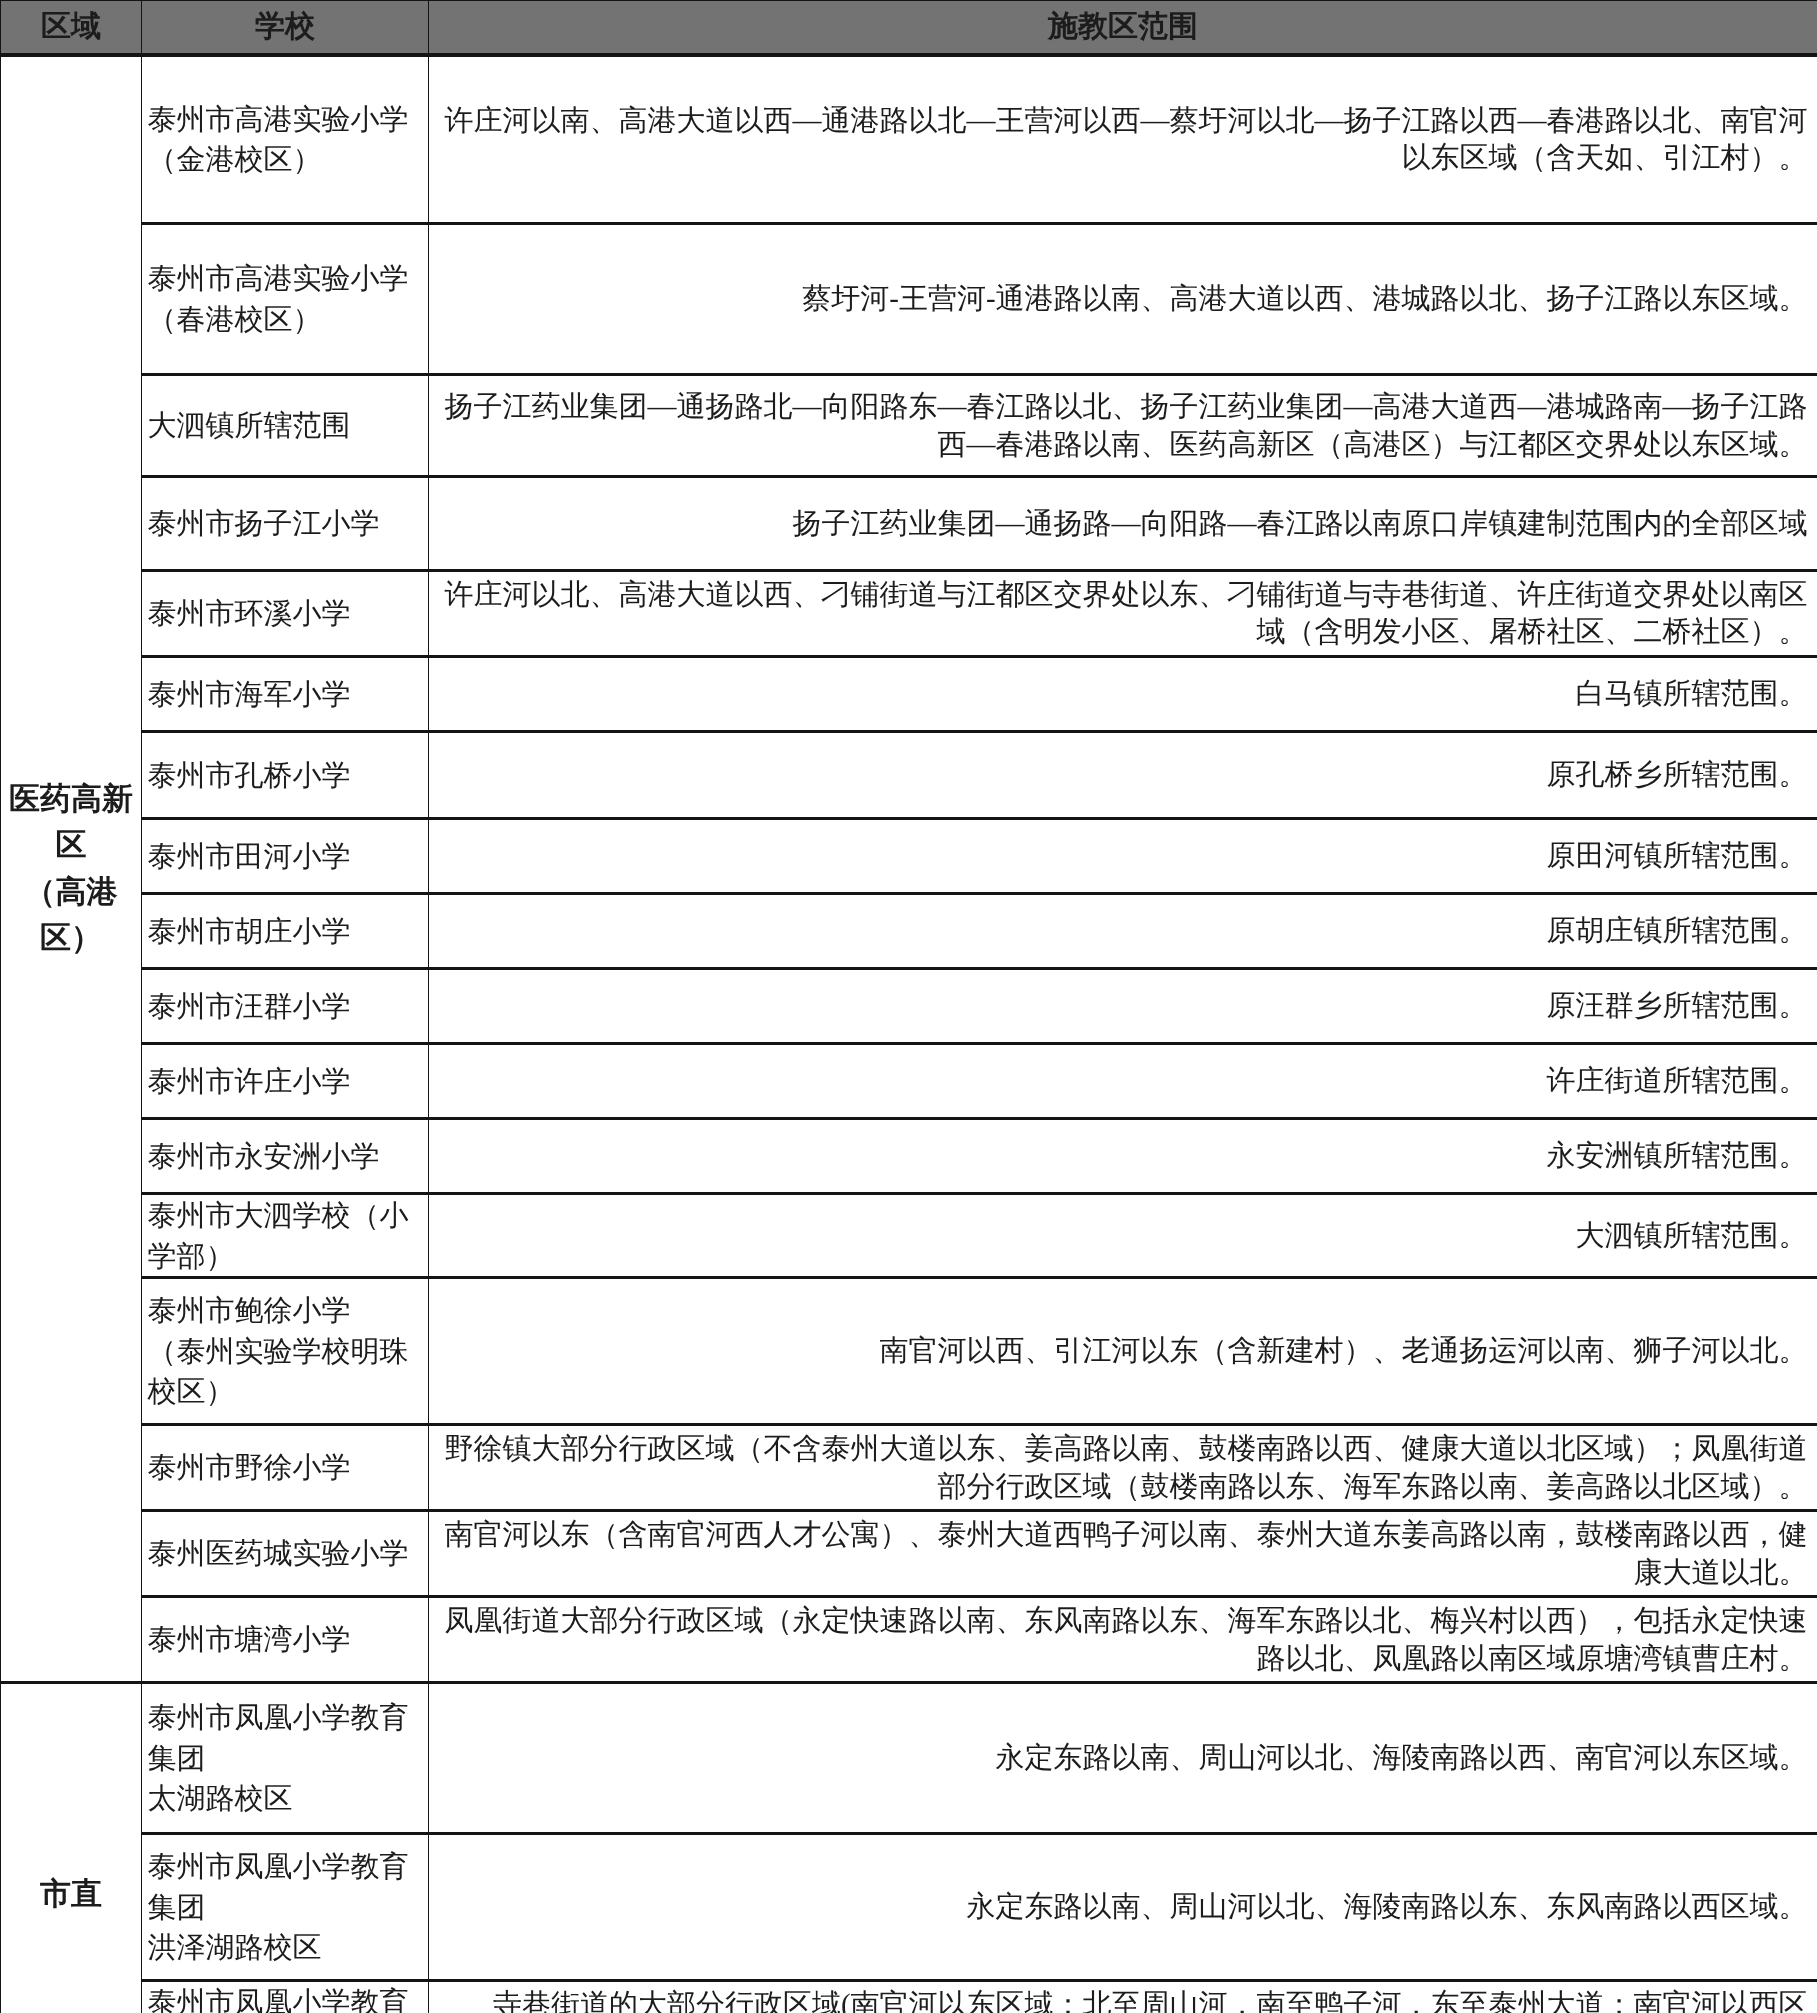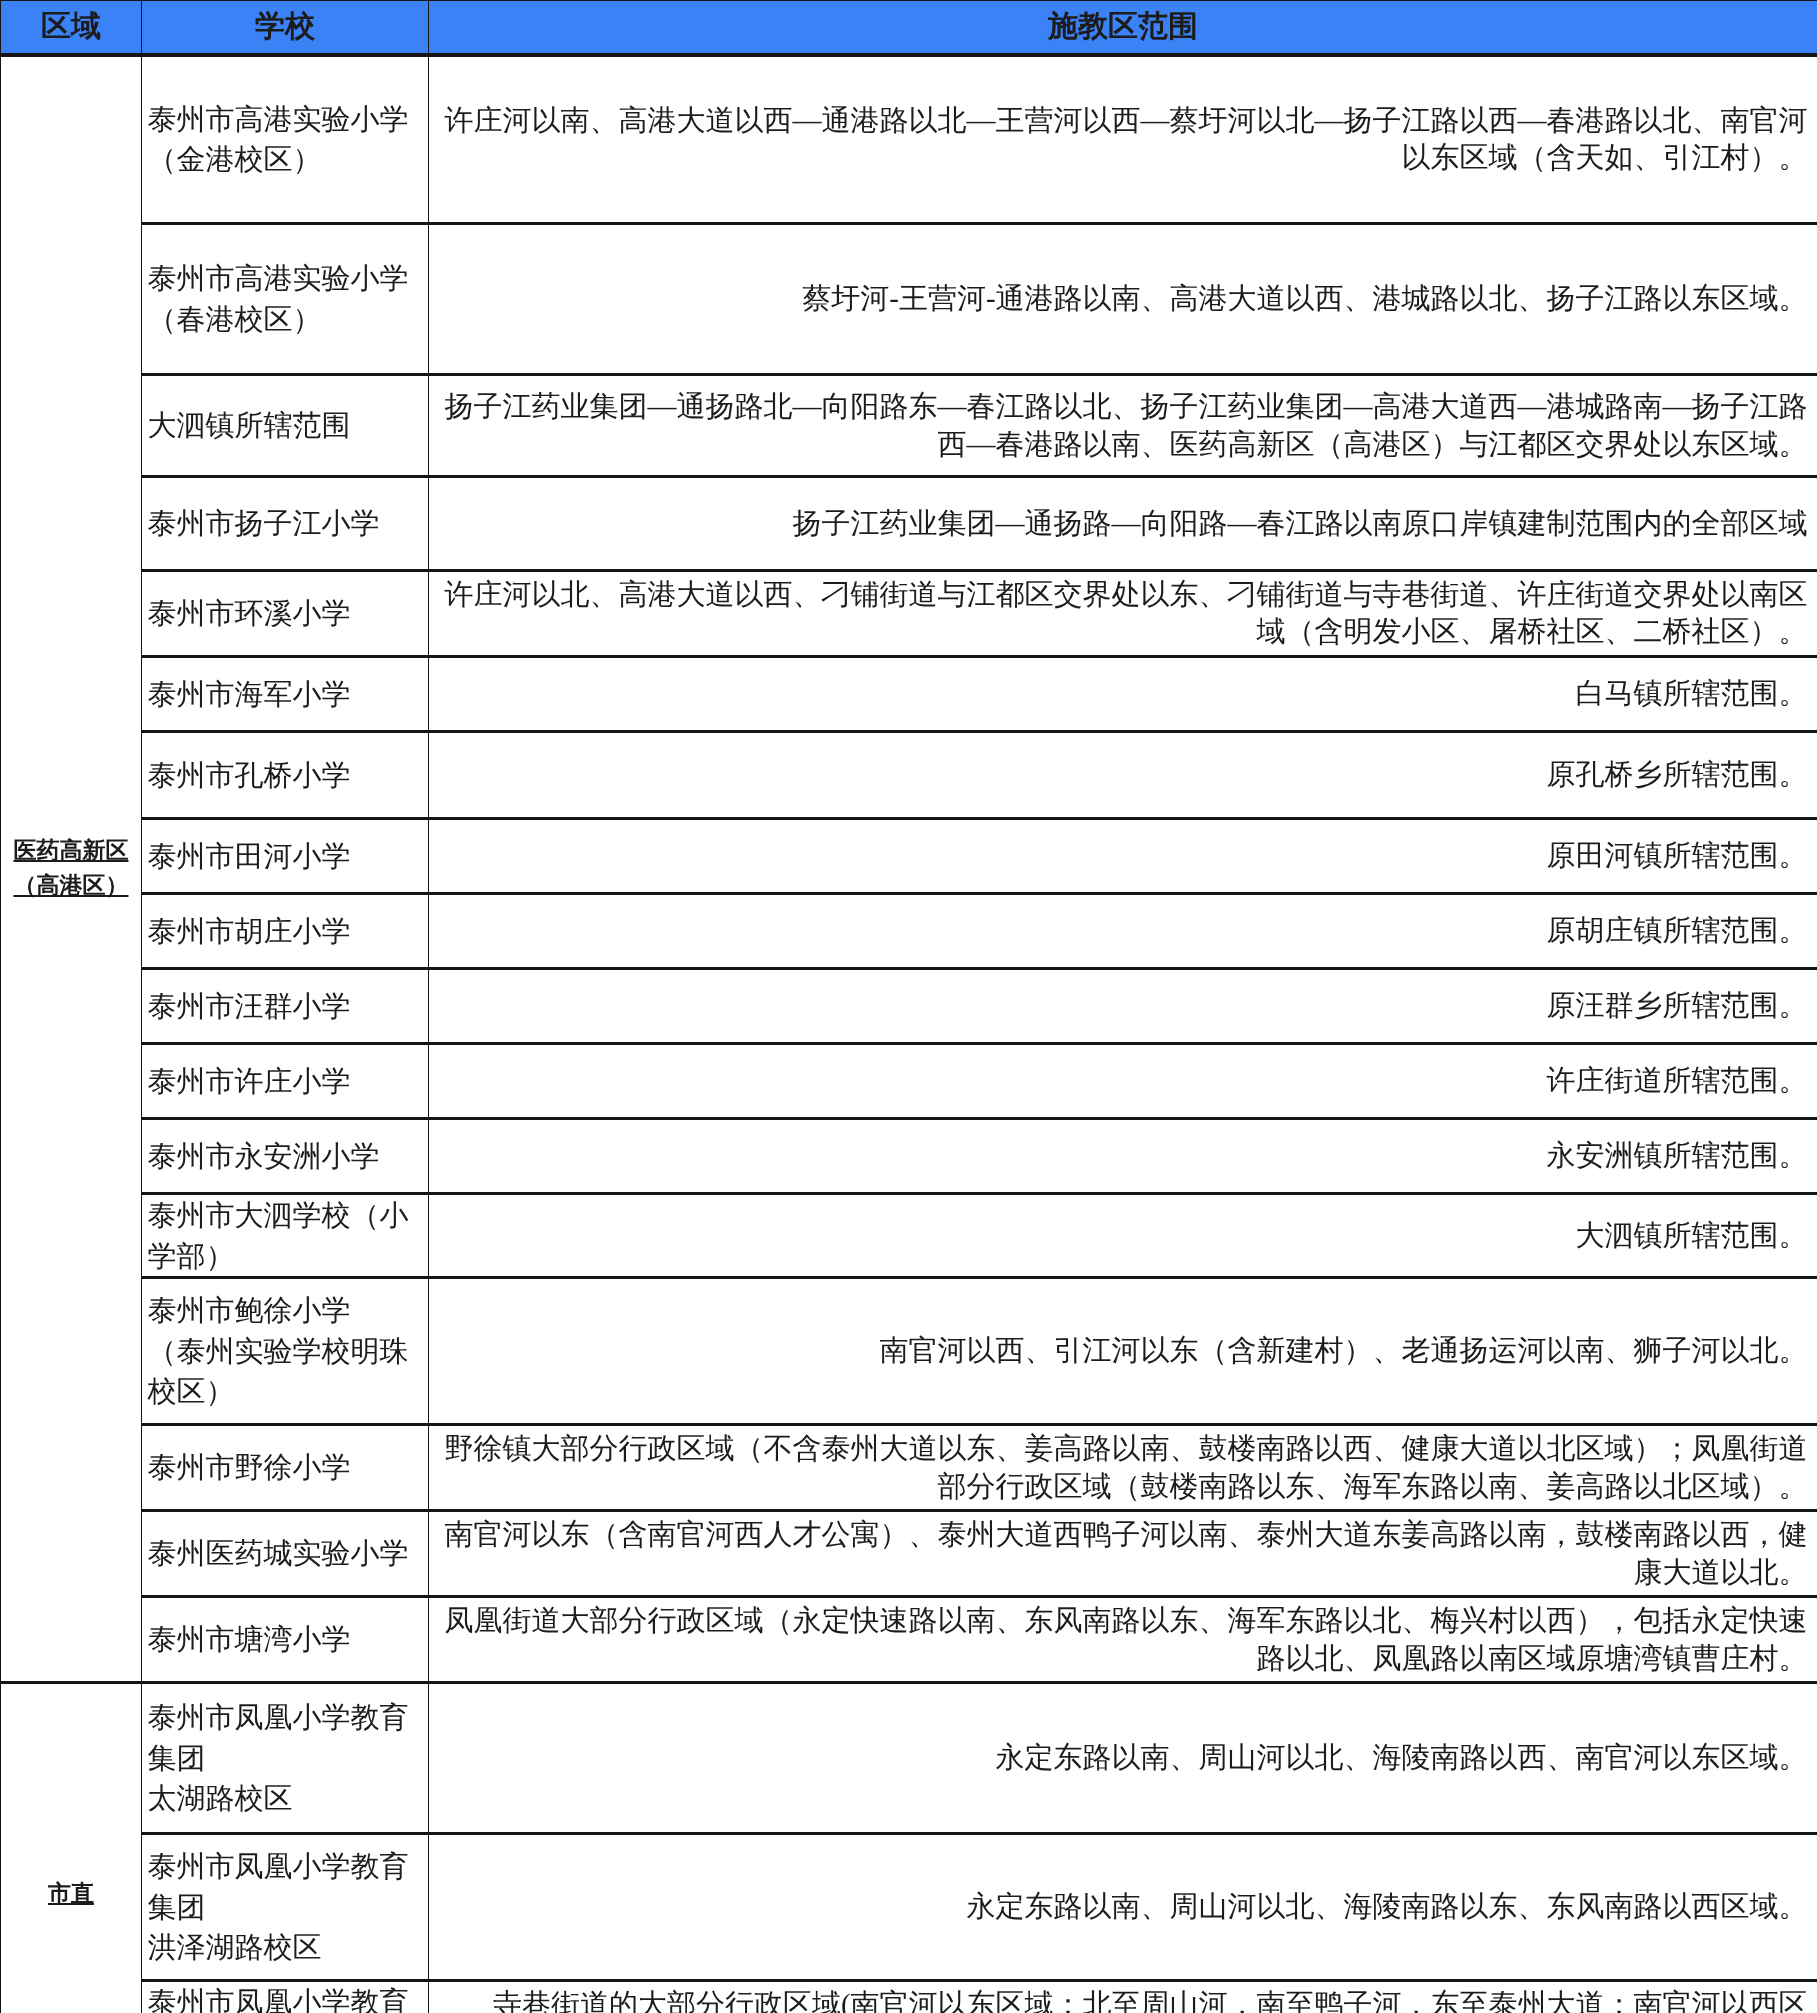--- a/index.html
+++ b/index.html
@@ -24,39 +24,38 @@
 
   table.district-table th,
   table.district-table td {
     border: 1.9px solid #141414;
     border-top-width: 3.8px;
     border-bottom-width: 3.8px;
     box-sizing: border-box;
     overflow: hidden;
   }
   table.district-table thead th {
-    background: #3b82f6;
+    background: #737373;
     height: 54px;
     font-size: 30px;
     font-weight: bold;
     text-align: center;
     vertical-align: middle;
     border-top-width: 1.9px;
     border-bottom-width: 4.7px;
     padding: 0;
   }
   td.region-cell {
     text-align: center;
     vertical-align: middle;
     font-weight: bold;
-    font-size: 23px;
+    font-size: 31px;
     line-height: 1.5;
     white-space: pre-line;
     padding: 0 3.8px;
-    text-decoration: underline;
   }
   td.school-cell {
     vertical-align: middle;
     font-size: 29px;
     line-height: 1.4;
     white-space: pre-line;
     padding: 0 5.6px;
   }
   td.district-cell {
     text-align: right;

